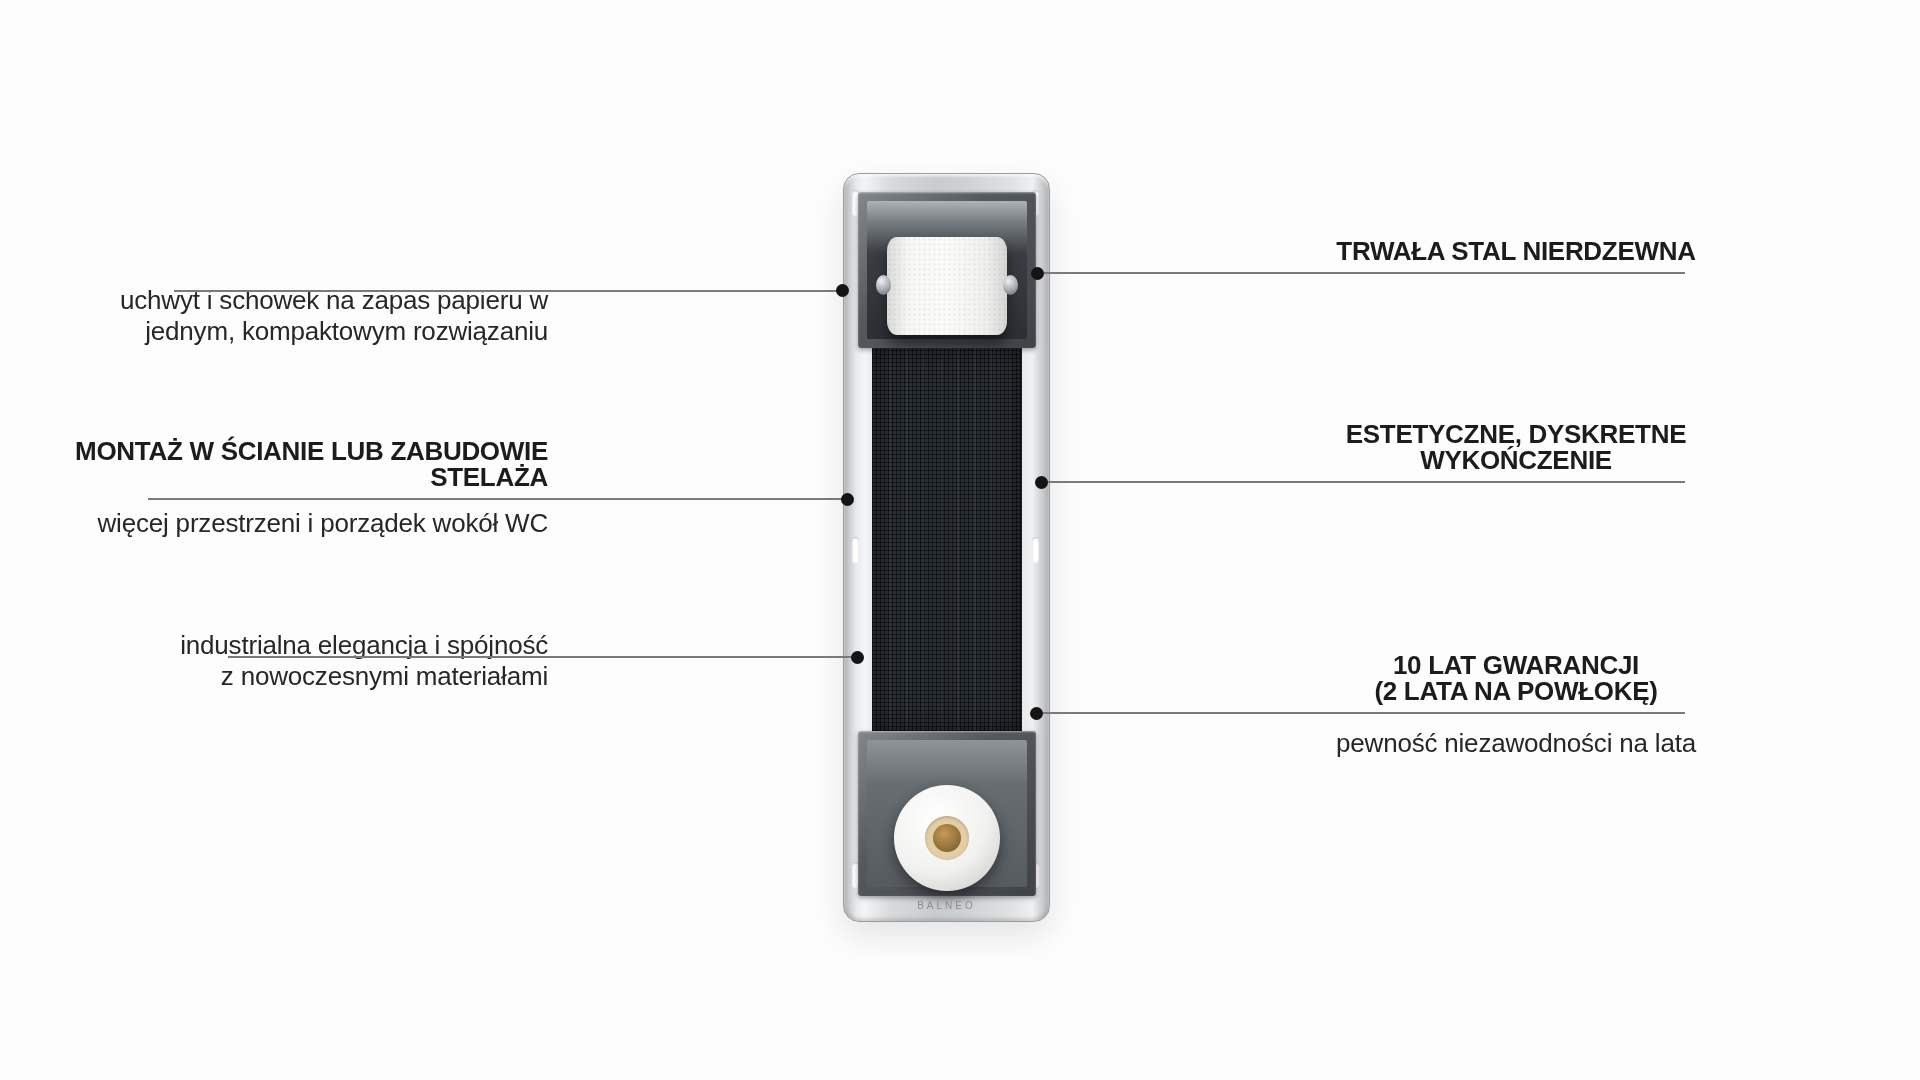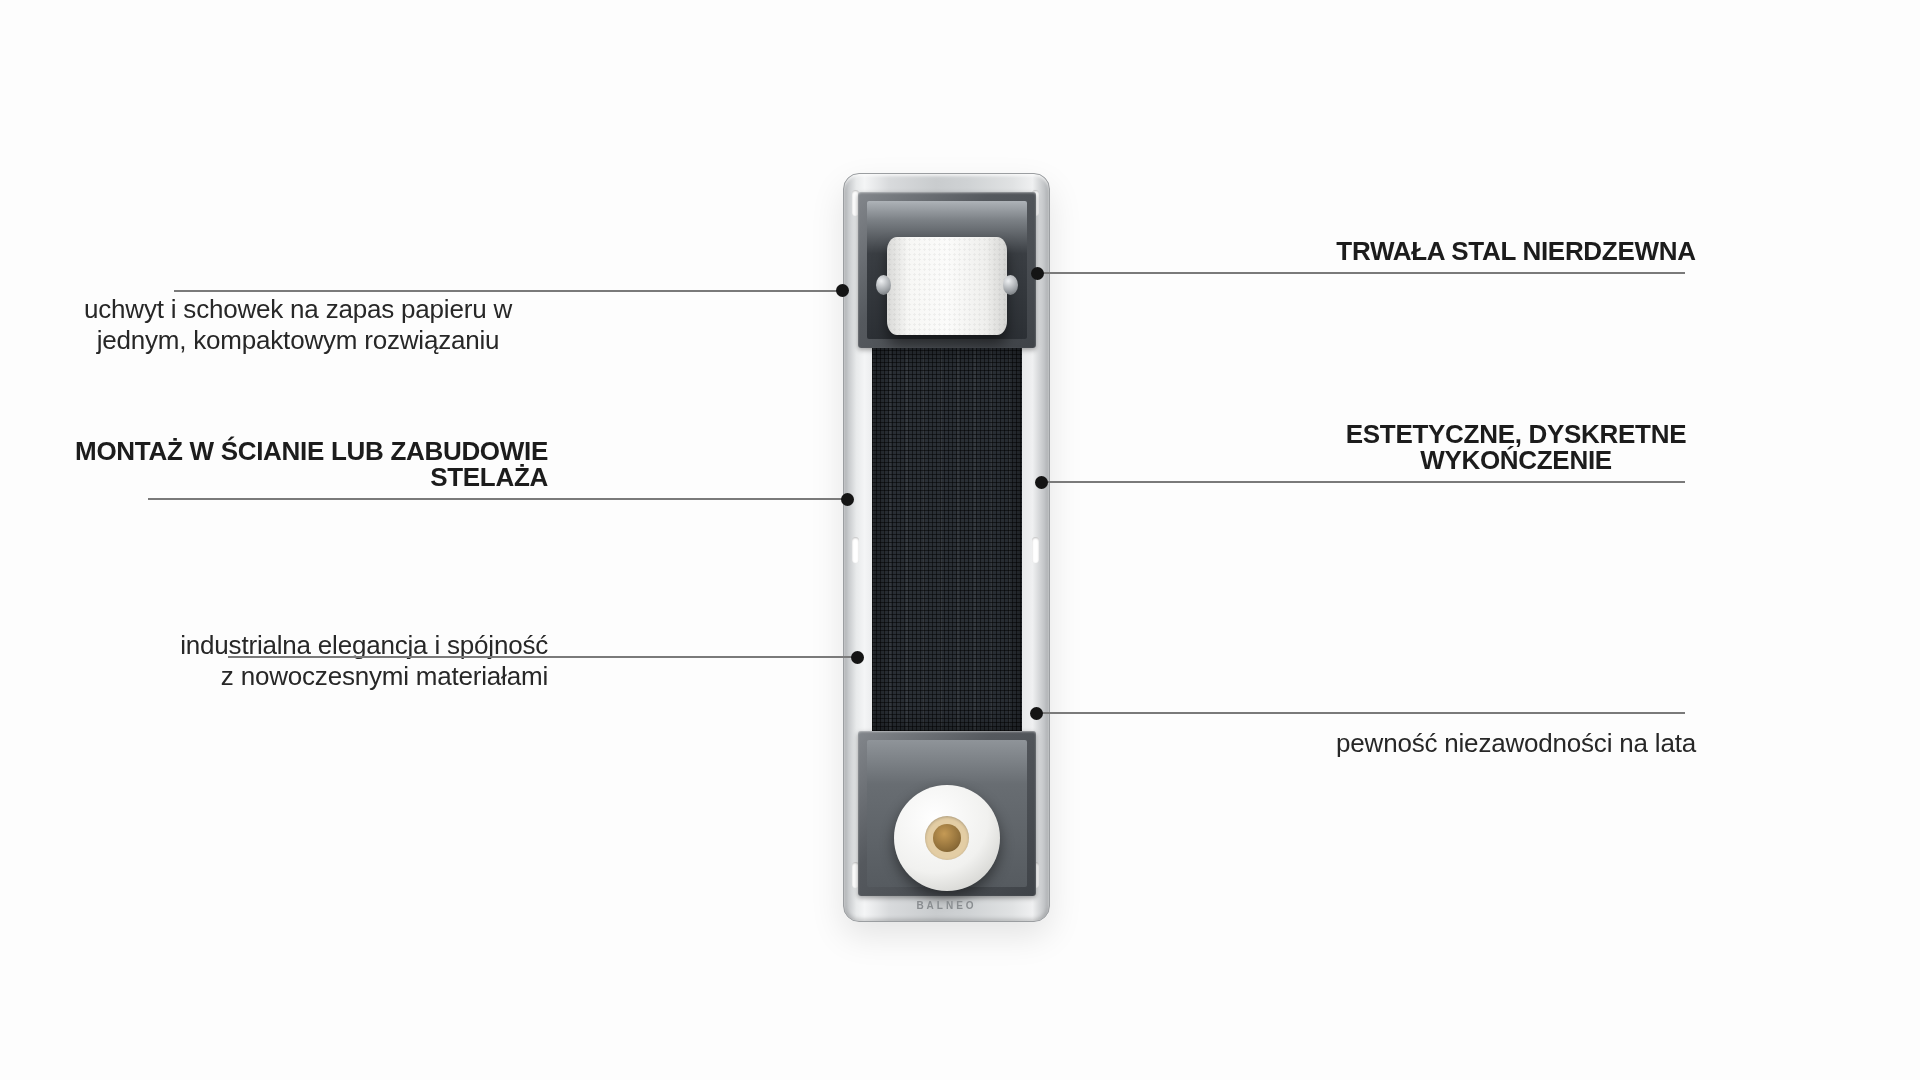--- a/index.html
+++ b/index.html
@@ -48,40 +48,43 @@
            repeating-linear-gradient(90deg, rgba(255,255,255,.05) 0 2px, transparent 2px 17px);
          box-shadow:inset 0 0 26px rgba(0,0,0,.55);}
   .rolltop{position:absolute;left:36px;top:54px;width:106px;height:106px;border-radius:50%;
            background:radial-gradient(circle at 38% 32%,#ffffff 0%,#f1f1ef 55%,#d9d9d6 78%,#bcbcb9 100%);
            box-shadow:0 6px 14px rgba(0,0,0,.45);}
   .core{position:absolute;left:31px;top:31px;width:44px;height:44px;border-radius:50%;
         background:#e3cda4;box-shadow:inset 0 1px 3px rgba(0,0,0,.25);}
   .hole{position:absolute;left:8px;top:8px;width:28px;height:28px;border-radius:50%;
         background:radial-gradient(circle at 40% 35%,var(--gold) 0%,#8a6a36 70%,#5f4723 100%);}
   .brand{position:absolute;left:0;top:727px;width:100%;text-align:center;font-size:10px;
-         letter-spacing:3px;color:#898d90;font-weight:700;}
+         letter-spacing:3px;color:#898d90;font-weight:400;}
 </style>
 </head>
 <body>
 
 <div class="canvas">
 
   <div class="rule" style="left:174px;top:290px;width:669px;"></div>
   <div class="dot" style="left:836px;top:284px;"></div>
-  <div class="co left-col" style="top:294px;text-align:center;">
+  <div class="co left-col" style="top:285px;">
     <div class="co-body">uchwyt i schowek na zapas papieru w
 jednym, kompaktowym rozwiązaniu</div>
   </div>
 
   <div class="co left-col" style="top:438px;">
     <div class="co-head">MONTAŻ W ŚCIANIE LUB ZABUDOWIE
 STELAŻA</div>
   </div>
   <div class="rule" style="left:148px;top:498px;width:700px;"></div>
   <div class="dot" style="left:841px;top:493px;"></div>
+  <div class="co left-col" style="top:508px;">
+    <div class="co-body">więcej przestrzeni i porządek wokół WC</div>
+  </div>
 
   <div class="rule" style="left:228px;top:656px;width:630px;"></div>
   <div class="dot" style="left:851px;top:651px;"></div>
   <div class="co left-col" style="top:630px;">
     <div class="co-body">industrialna elegancja i spójność
 z nowoczesnymi materiałami</div>
   </div>
 
   <div class="co right-col" style="top:238px;">
     <div class="co-head">TRWAŁA STAL NIERDZEWNA</div>
@@ -89,20 +92,24 @@
   <div class="rule" style="left:1038px;top:272px;width:647px;"></div>
   <div class="dot" style="left:1031px;top:267px;"></div>
 
   <div class="co right-col" style="top:421px;">
     <div class="co-head">ESTETYCZNE, DYSKRETNE
 WYKOŃCZENIE</div>
   </div>
   <div class="rule" style="left:1042px;top:481px;width:643px;"></div>
   <div class="dot" style="left:1035px;top:476px;"></div>
 
+  <div class="co right-col" style="top:652px;">
+    <div class="co-head">10 LAT GWARANCJI
+(2 LATA NA POWŁOKĘ)</div>
+  </div>
   <div class="rule" style="left:1037px;top:712px;width:648px;"></div>
   <div class="dot" style="left:1030px;top:707px;"></div>
   <div class="co right-col" style="top:721px;margin-top:7px;">
     <div class="co-body">pewność niezawodności na lata</div>
   </div>
 
   <div class="product">
     <div class="frame"></div>
 
     <div class="slot" style="left:9px;top:17px;"></div>

